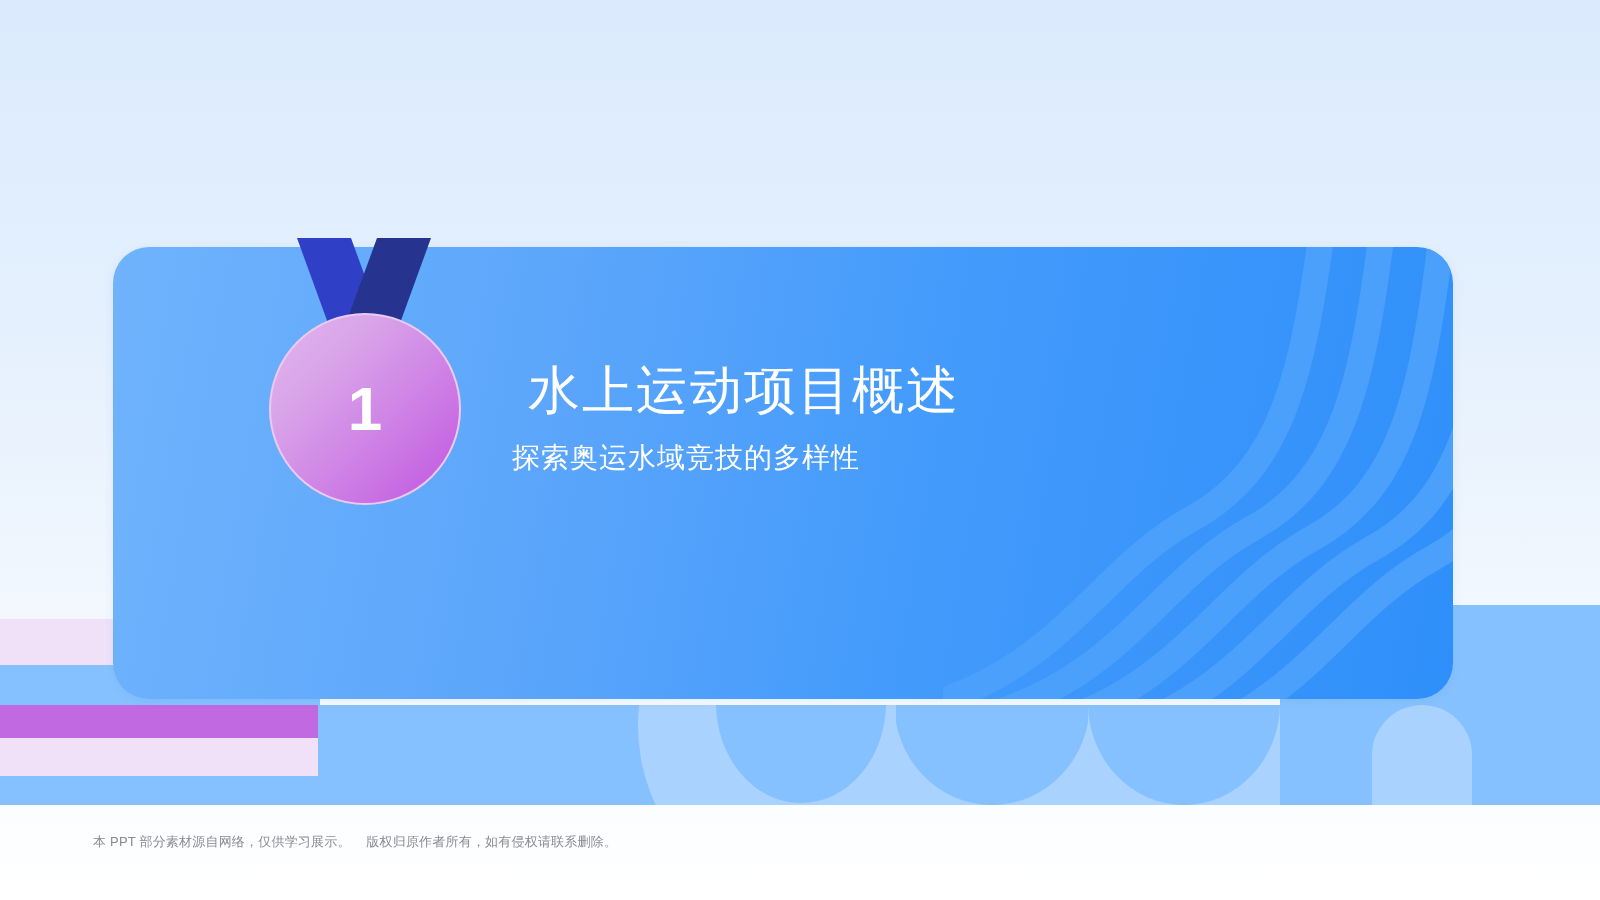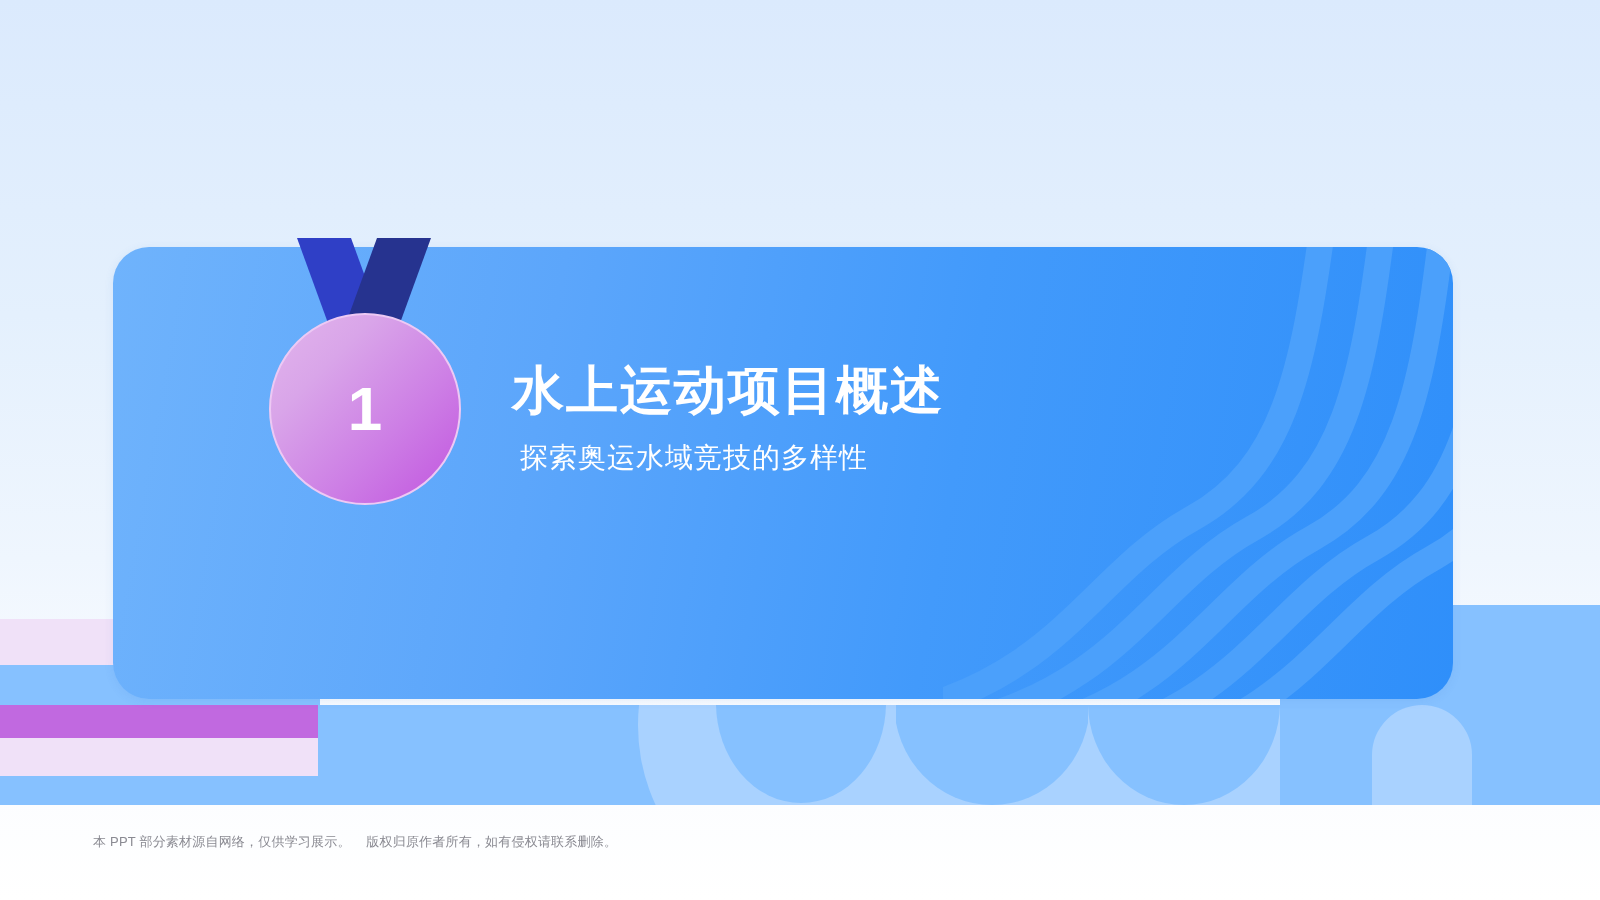--- a/index.html
+++ b/index.html
@@ -191,33 +191,33 @@
 
   
   .text-block {
     position: absolute;
     left: 512px;
     top: 362px;
     width: 760px;
   }
   .slide-title {
     font-size: 52px;
-    font-weight: bold;
+    font-weight: normal;
     color: #ffffff;
     letter-spacing: 2px;
     line-height: 1.1;
-    margin: 0 0 22px 0;
+    margin: 0 0 22px 16px;
   }
   .slide-subtitle {
     font-size: 28px;
     font-weight: normal;
     color: #ffffff;
     letter-spacing: 1px;
     line-height: 1.2;
-    margin: 8px;
+    margin: 0;
   }
 
   
   .footer {
     position: absolute;
     left: 93px;
     top: 833px;
     font-size: 13px;
     color: #8a8a92;
     letter-spacing: 0.2px;

